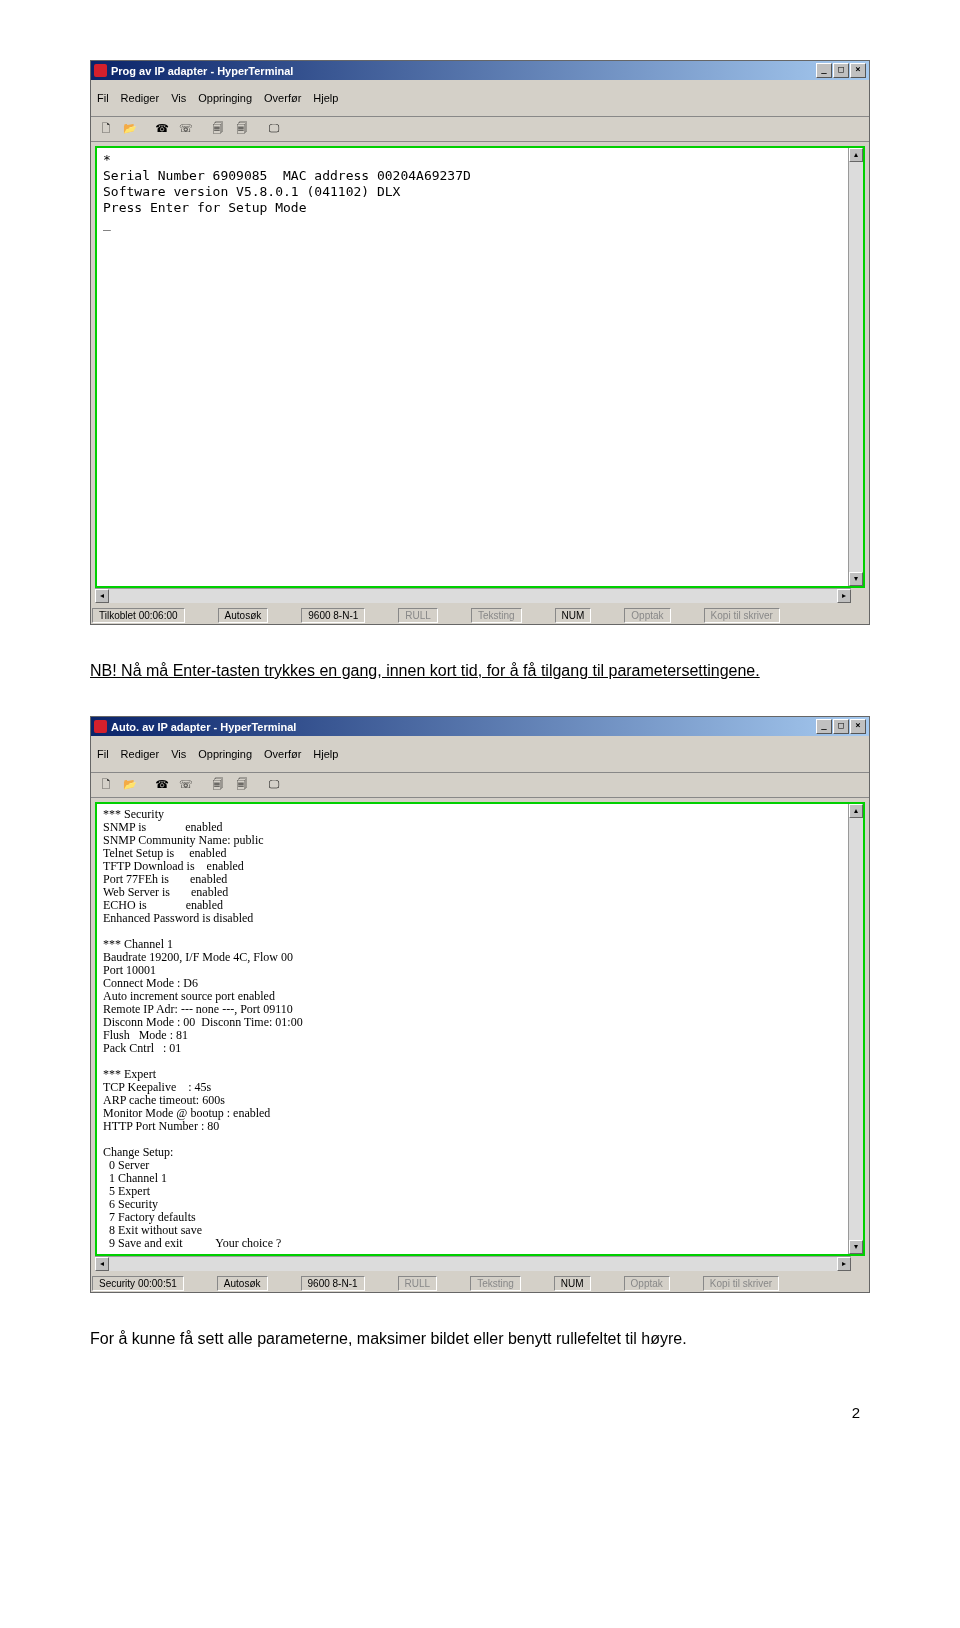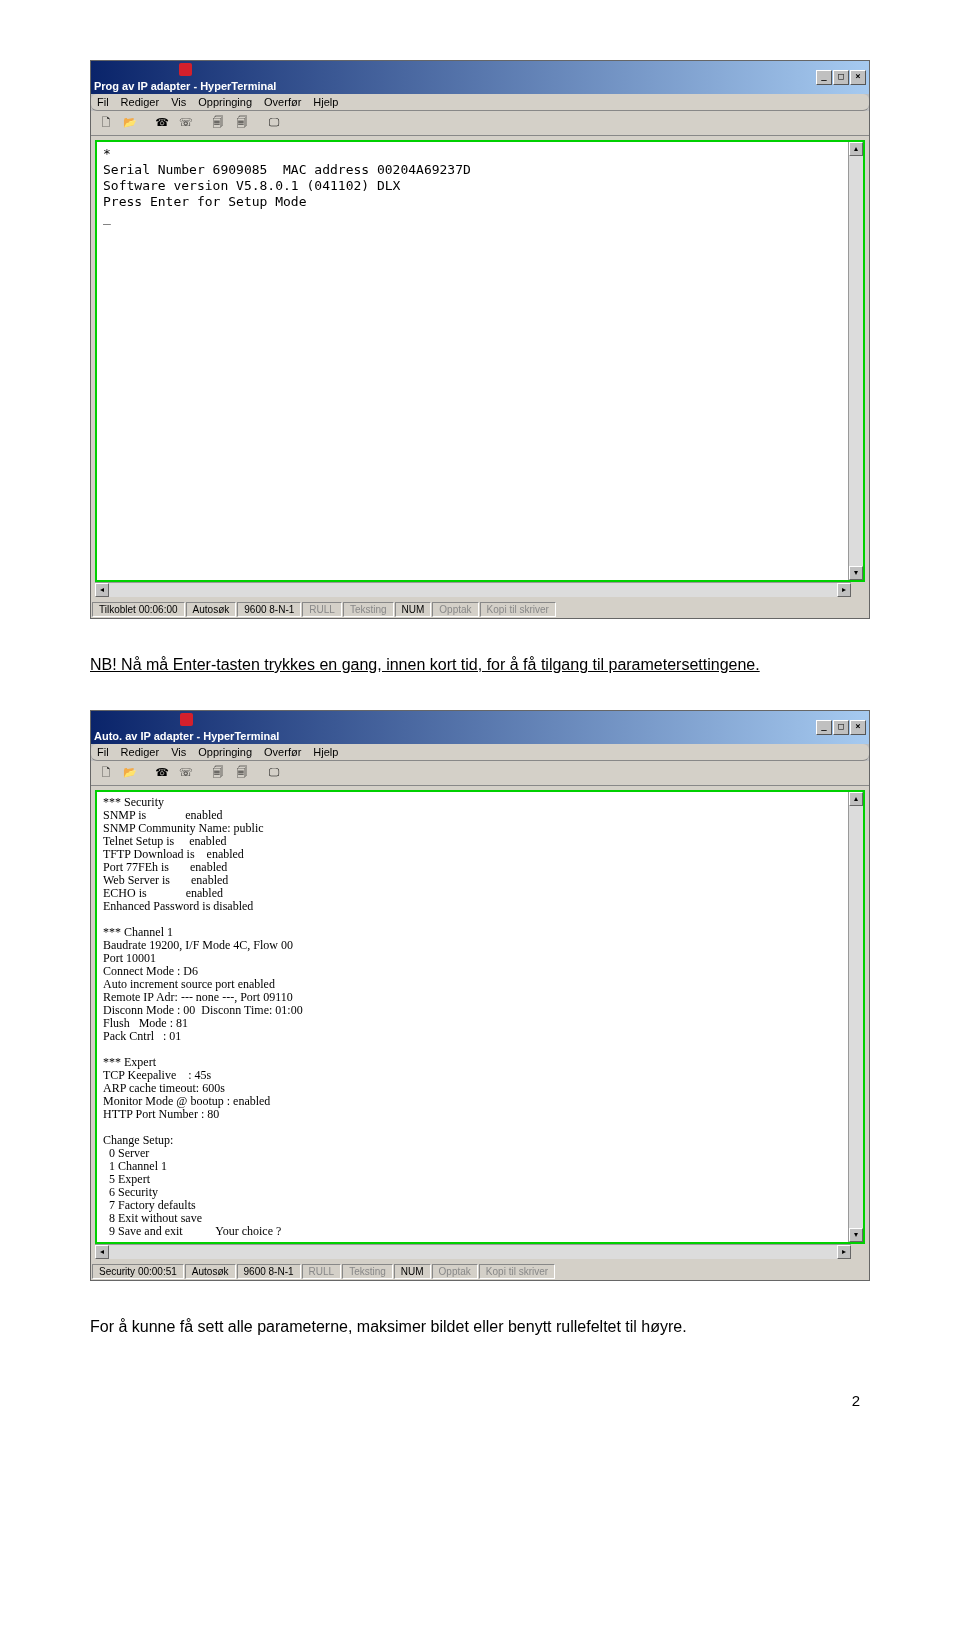--- a/index.html
+++ b/index.html
@@ -24,21 +24,20 @@
     font-weight: bold;
     padding: 2px 3px;
     display: flex;
     align-items: center;
     justify-content: space-between;
   }
   .titlebar-left {
     display: flex;
     align-items: center;
     gap: 4px;
-    flex-direction: column;
   }
   .title-icon {
     width: 13px;
     height: 13px;
     background: #d4202c;
     border-radius: 2px;
   }
   .title-controls {
     display: flex;
     gap: 1px;
@@ -52,25 +51,24 @@
     border-bottom-color: #555;
     font-size: 9px;
     line-height: 11px;
     text-align: center;
     color: #000;
     font-family: monospace;
   }
   .menubar {
     background: #d4d0c8;
     font-size: 11px;
-    padding: 2px 6px;
+    padding: 12px 6px;
     display: flex;
     gap: 12px;
     border-bottom: 1px solid #888;
-    border-radius: 6px;
   }
   .toolbar {
     background: #d4d0c8;
     padding: 2px 4px;
     display: flex;
     gap: 2px;
     border-bottom: 1px solid #888;
   }
   .tb-btn {
     width: 20px;
@@ -138,20 +136,21 @@
     background: #d4d0c8;
   }
   .terminal-bottom {
     display: flex;
   }
   .statusbar {
     background: #d4d0c8;
     font-size: 10px;
     display: flex;
     padding: 1px;
+    gap: 32px;
   }
   .status-cell {
     border: 1px solid #888;
     border-top-color: #888;
     border-left-color: #888;
     border-right-color: #fff;
     border-bottom-color: #fff;
     padding: 1px 6px;
     margin-right: 1px;
   }

